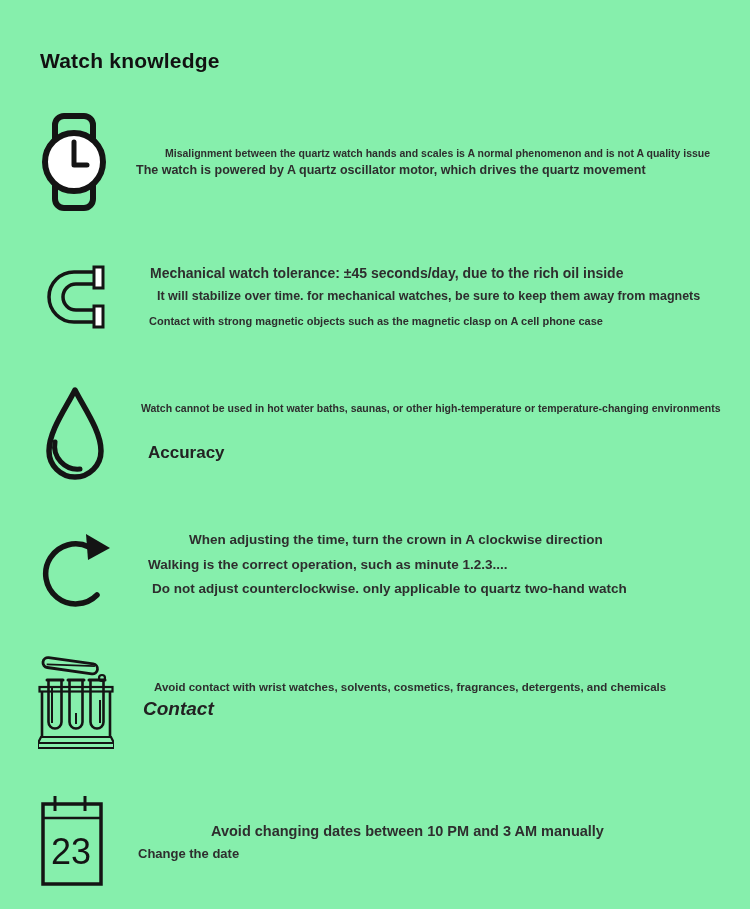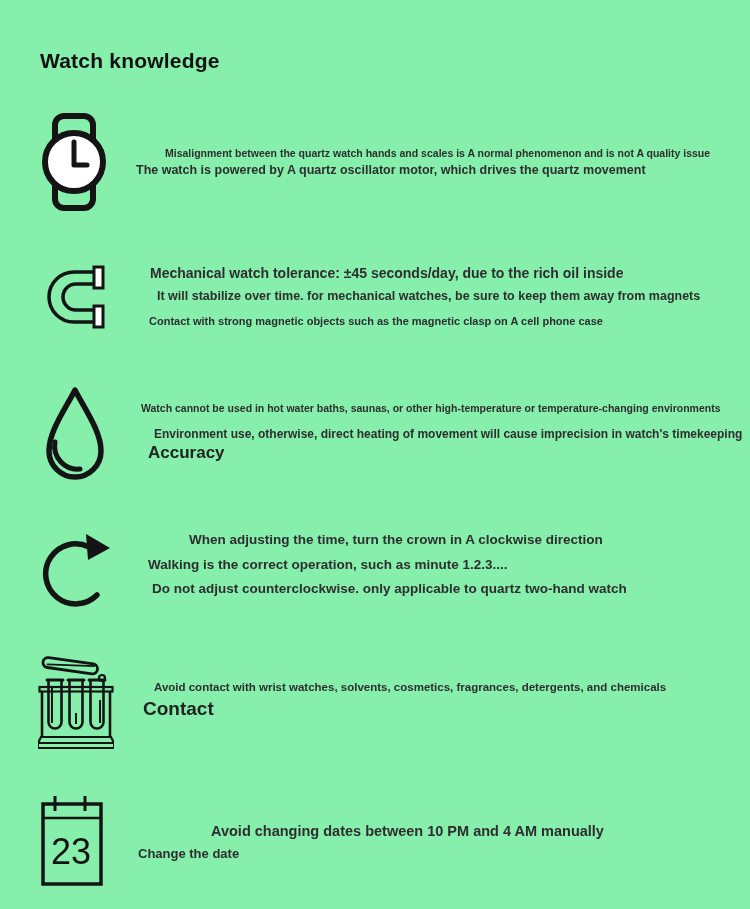--- a/index.html
+++ b/index.html
@@ -38,21 +38,21 @@
   
   .s3l1 { left:141px; top:17px; font-size:10.5px; }
   .s3l2 { left:154px; top:42px; font-size:12px; }
   .s3l3 { left:148px; top:58px; font-size:17px; color:#222; }
   
   .s4l1 { left:189px; top:5px;  font-size:13.5px; }
   .s4l2 { left:148px; top:30px; font-size:13.5px; }
   .s4l3 { left:152px; top:54px; font-size:13.5px; }
   
   .s5l1 { left:154px; top:31px; font-size:11.5px; }
-  .s5l2 { left:143px; top:48px; font-size:19px; color:#222; }
+  .s5l2 { left:143px; top:48px; font-size:19px; color:#222;font-style:italic; }
   
   .s6l1 { left:211px; top:29px; font-size:14.5px; }
   .s6l2 { left:138px; top:52px; font-size:13px; }
 </style>
 </head>
 <body>
 
 <div class="canvas">
 
   <h1 class="page-title">Watch knowledge</h1>
@@ -83,21 +83,20 @@
   </section>
 
   <section class="sec-3">
     <span class="icon i3">
       <svg viewBox="0 0 66 97" fill="none" stroke="#141414">
         <path d="M33 5 C24 23 7 46 7 66 A26 26 0 0 0 59 66 C59 46 42 23 33 5 Z" stroke-width="5.5" stroke-linejoin="round"></path>
         <path d="M13 57 A23 23 0 0 0 38 84" stroke-width="5" stroke-linecap="round"></path>
       </svg>
     </span>
     <div class="line s3l1">Watch cannot be used in hot water baths, saunas, or other high-temperature or temperature-changing environments</div>
-    <div class="line s3l2">Environment use, otherwise, direct heating of movement will cause imprecision in watch's timekeeping</div>
     <div class="line s3l3">Accuracy</div>
   </section>
 
   <section class="sec-4">
     <span class="icon i4">
       <svg viewBox="0 0 72 86" fill="none" stroke="#141414">
         <path d="M55 67 A30 30 0 1 1 47 19" stroke-width="5.5" stroke-linecap="round"></path>
         <polygon points="44,6 68,20 46,32" fill="#141414" stroke="none"></polygon>
       </svg>
     </span>
@@ -136,17 +135,17 @@
   <section class="sec-6">
     <span class="icon i6">
       <svg viewBox="0 0 62 93" fill="none" stroke="#141414">
         <rect x="2" y="10" width="58" height="80" stroke-width="3.5"></rect>
         <line x1="2" y1="24" x2="60" y2="24" stroke-width="2.5"></line>
         <line x1="14" y1="2" x2="14" y2="17" stroke-width="3"></line>
         <line x1="44" y1="2" x2="44" y2="17" stroke-width="3"></line>
         <text x="30" y="70" text-anchor="middle" font-family="Liberation Sans, sans-serif" font-size="36" font-weight="400" fill="#141414" stroke="none">23</text>
       </svg>
     </span>
-    <div class="line s6l1">Avoid changing dates between 10 PM and 4 AM manually</div>
+    <div class="line s6l1">Avoid changing dates between 10 PM and 3 AM manually</div>
     <div class="line s6l2">Change the date</div>
   </section>
 
 </div>
 
 </body></html>

